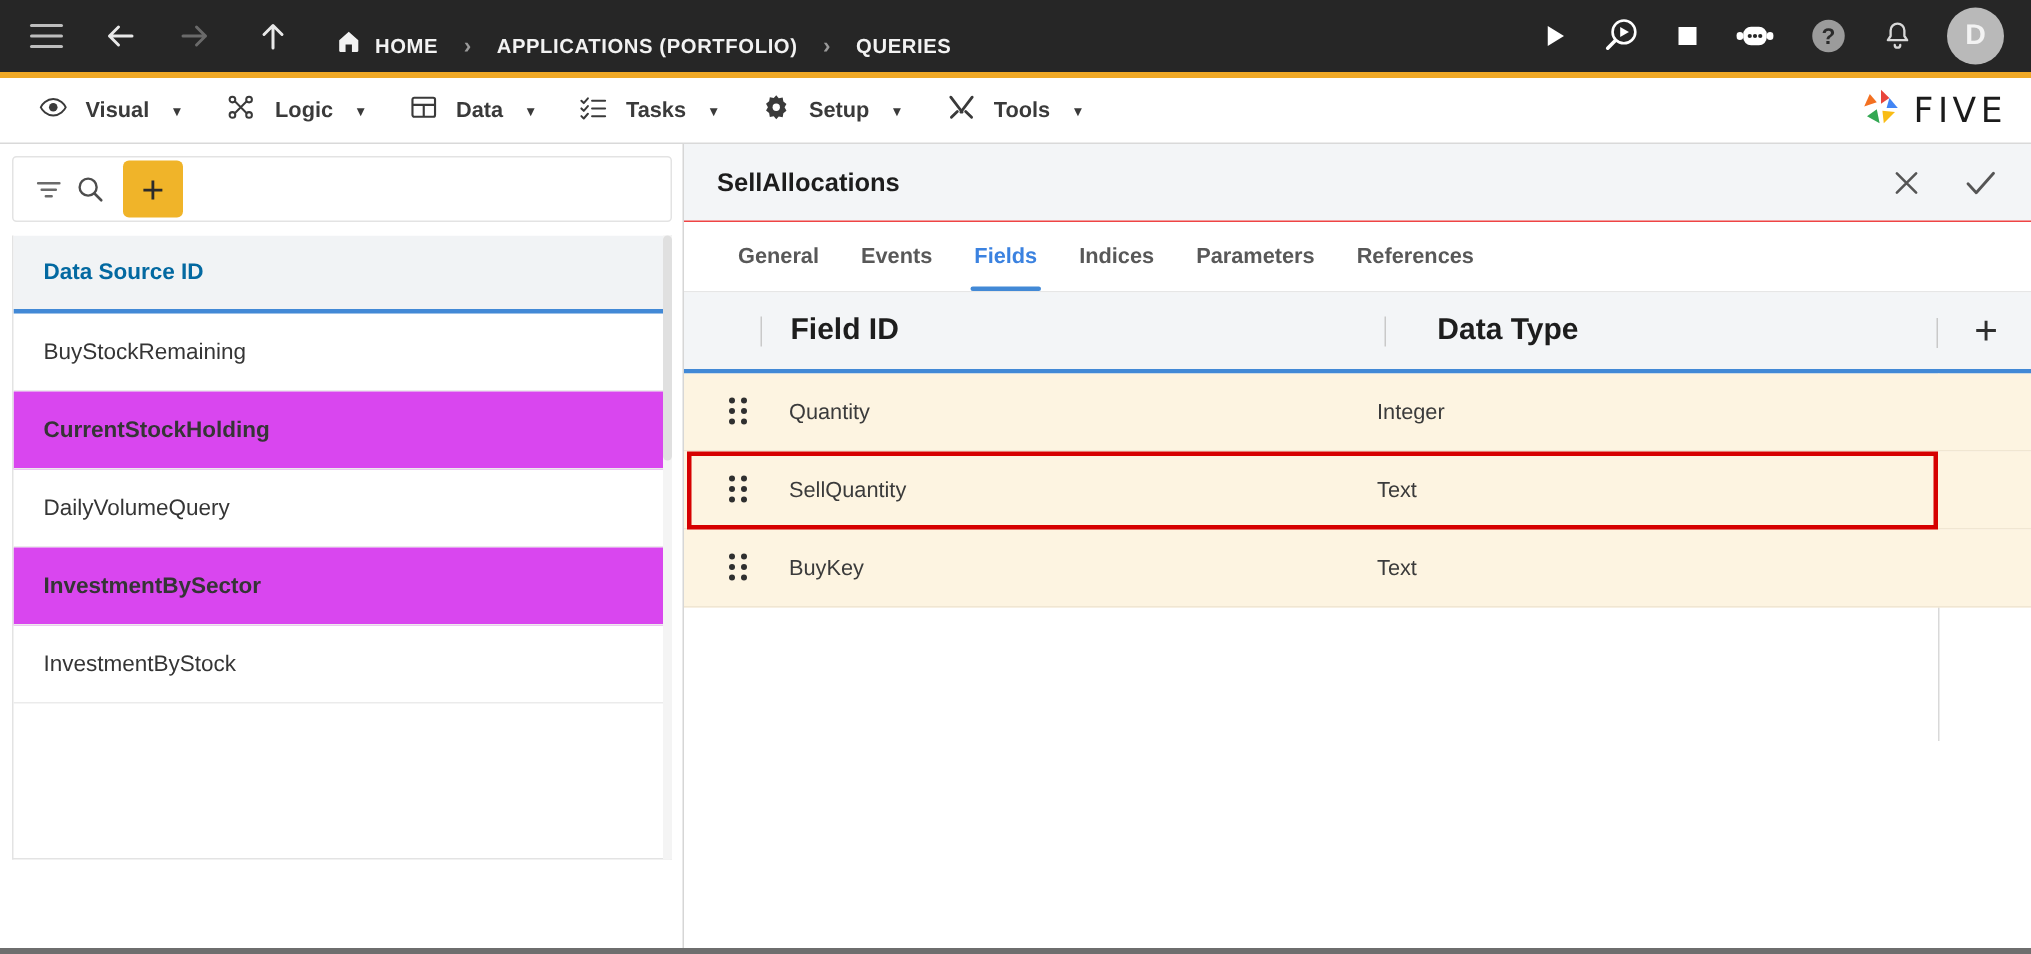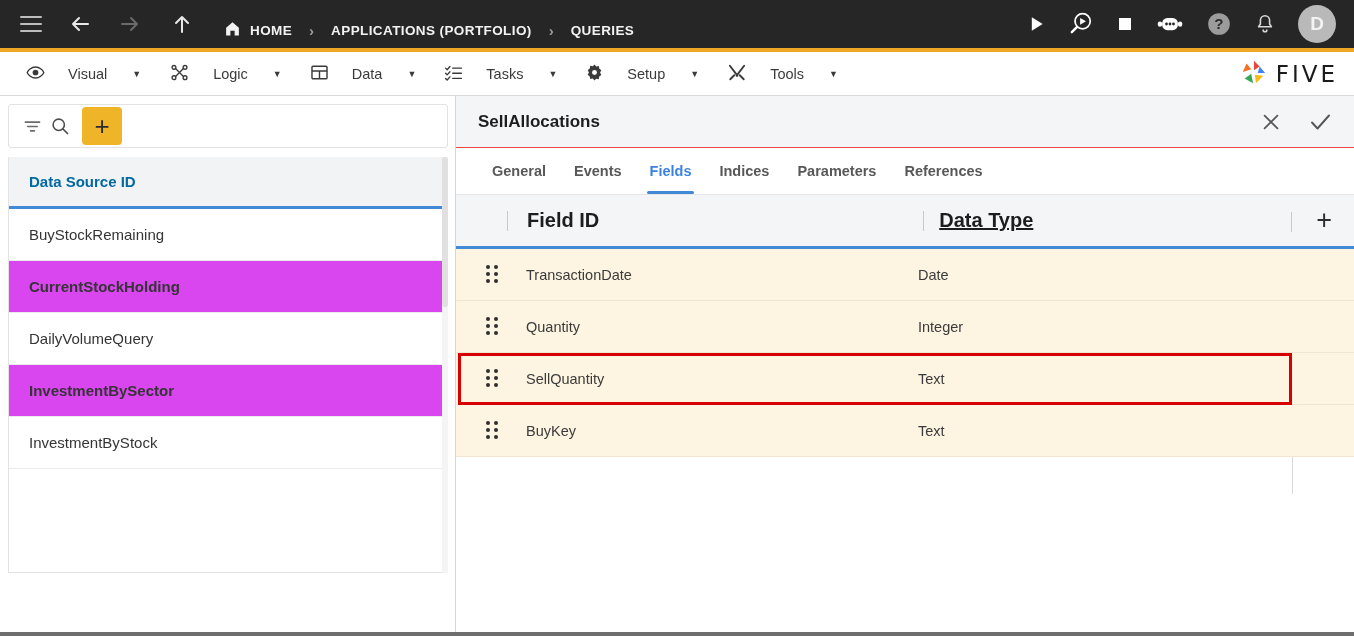--- a/index.html
+++ b/index.html
@@ -34,23 +34,23 @@
     font-size:19px; font-weight:bold; cursor:pointer;
   }
 
   
   .menubar {
     position:absolute; left:0; top:52px; width:1354px; height:44px;
     background:#fff; border-bottom:1px solid #d9d9d9;
     display:flex; align-items:center; padding-left:12px;
   }
   .menu-item {
-    display:flex; align-items:center; gap:23px;
+    display:flex; align-items:center; gap:12px;
     padding:4px 14px; cursor:pointer; color:#3a3a3a;
-    font-size:14.5px; font-weight:normal;
+    font-size:14.5px; font-weight:bold;
   }
   .menu-item .caret { font-size:9px; color:#3a3a3a; margin-left:2px; }
   .brand { margin-left:auto; display:flex; align-items:center; gap:7px; padding-right:16px; }
   .brand-text { font-size:23px; letter-spacing:3px; color:#1b1b1b; font-weight:500; font-family:"DejaVu Sans", sans-serif;}
 
   
   .leftpanel { position:absolute; left:0; top:96px; width:455px; height:540px; background:#fff; }
   .searchbar {
     position:absolute; left:8px; top:8px; width:440px; height:44px;
     border:1px solid #e3e3e3; border-radius:3px; background:#fff;
@@ -376,40 +376,28 @@
       <div class="tab active">Fields</div>
       <div class="tab">Indices</div>
       <div class="tab">Parameters</div>
       <div class="tab">References</div>
     </div>
 
     <div class="grid-head">
       <span class="gh-sep" style="margin-left:51px;"></span>
       <span class="gh-cell" style="margin-left:19px;">Field ID</span>
       <span class="gh-sep" style="margin-left:324px;"></span>
-      <span class="gh-cell" style="margin-left:15px;text-decoration:underline;">Data Type</span>
+      <span class="gh-cell" style="margin-left:34px;">Data Type</span>
       <span class="gh-sep" style="position:absolute; right:62px; top:17px;"></span>
       <span class="gh-plus">+</span>
     </div>
 
     <div class="grid-body">
       <div class="vsep-long"></div>
 
-      <div class="grid-row">
-        <span class="drag-handle">
-            <i></i>
-            <i></i>
-            <i></i>
-            <i></i>
-            <i></i>
-            <i></i>
-          </span>
-        <span class="cell-field">TransactionDate</span>
-        <span class="cell-type">Date</span>
-      </div>
 
       <div class="grid-row">
         <span class="drag-handle">
             <i></i>
             <i></i>
             <i></i>
             <i></i>
             <i></i>
             <i></i>
           </span>

